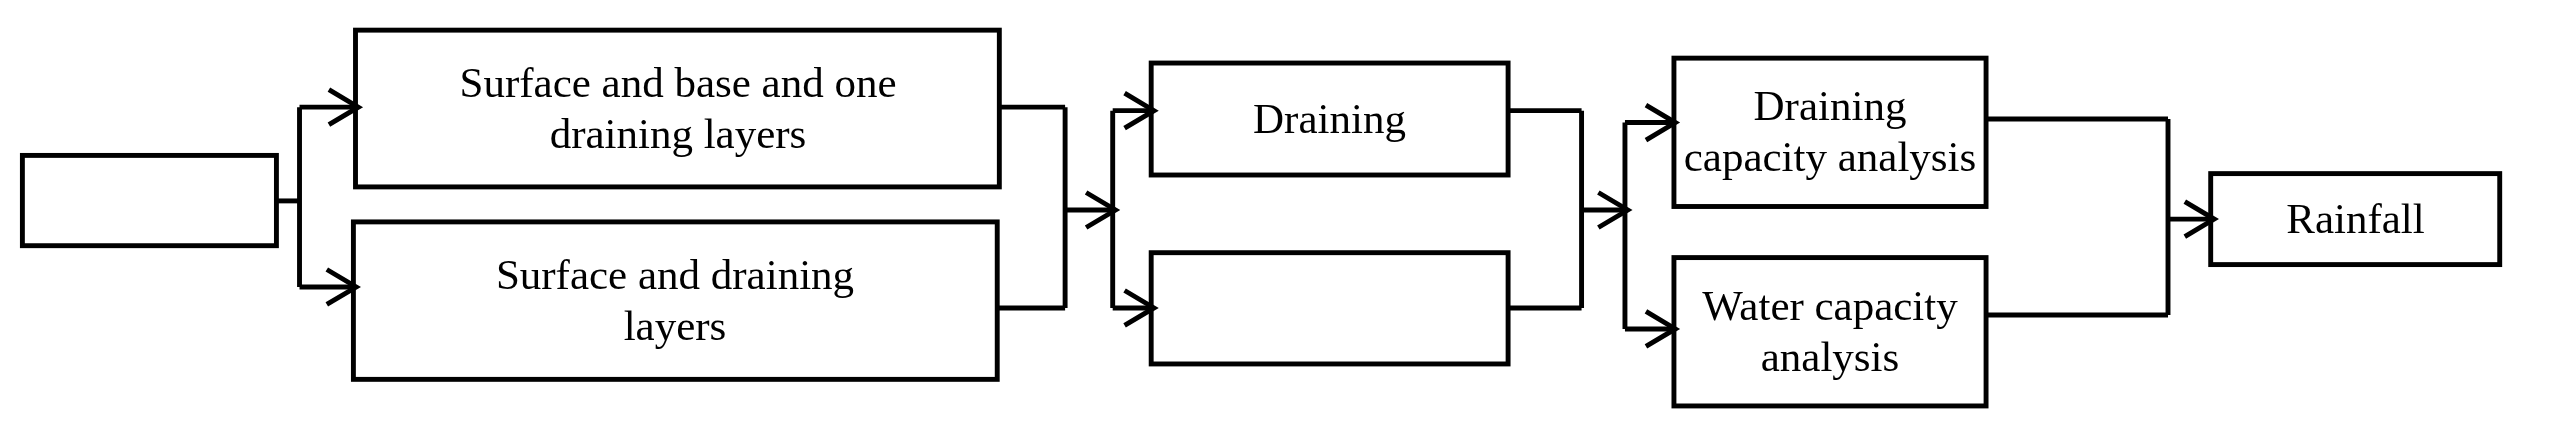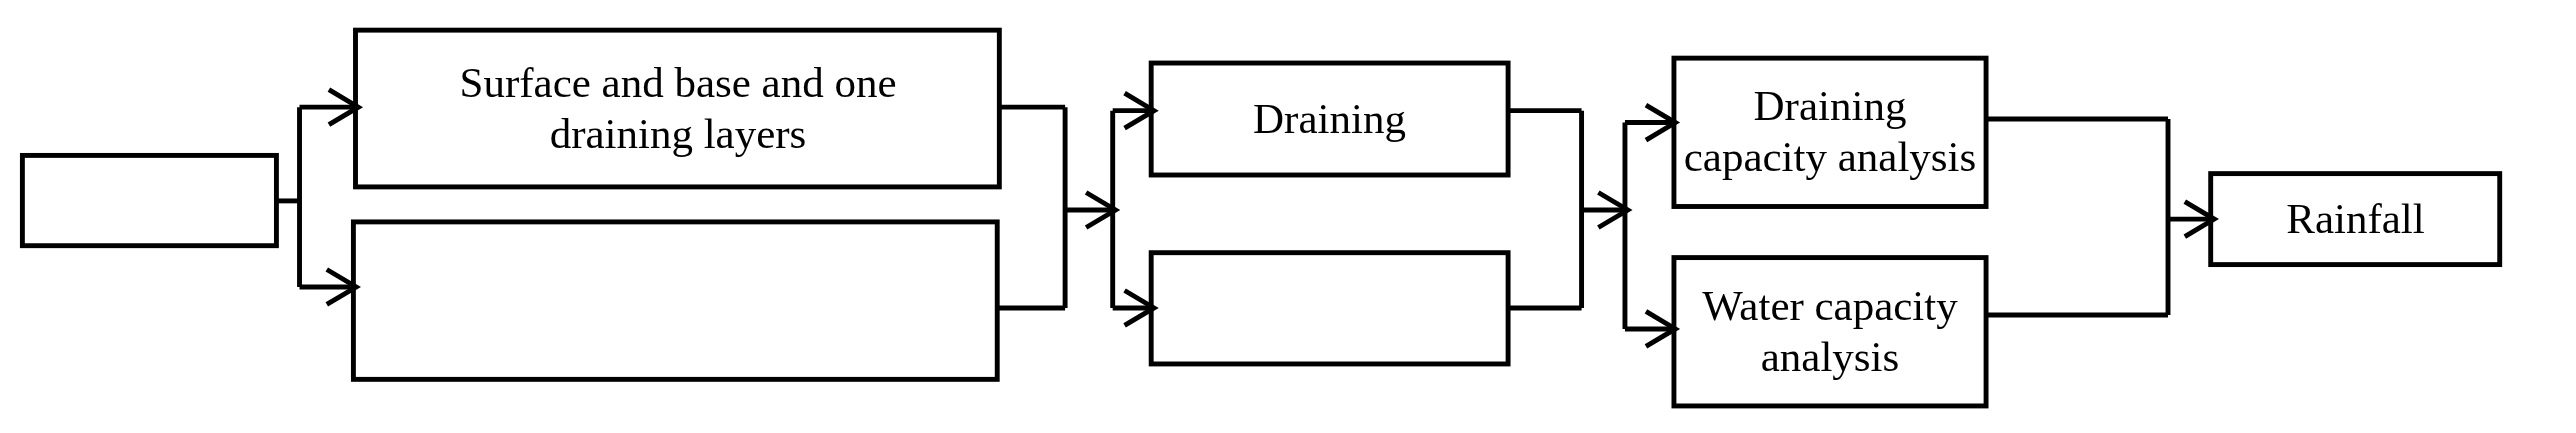--- a/index.html
+++ b/index.html
@@ -115,20 +115,22 @@
     <path class="conn-line" d="M 3098 170 L 3098 450"></path>
     <path class="conn-line" d="M 3098 313 L 3159 313"></path>
     <path class="arrow-head" d="M 3122 288 L 3164 313 L 3122 338"></path>
 
   </svg>
 
 
   <div class="node-label" style="left:356px; top:30px; width:644px; height:157px;">Surface and base and one
 draining layers</div>
 
+  <div class="node-label" style="left:353px; top:222px; width:644px; height:157px;">Surface and draining
+layers</div>
 
   <div class="node-label" style="left:1151px; top:63px; width:357px; height:112px;">Draining</div>
 
 
   <div class="node-label" style="left:1674px; top:58px; width:312px; height:148px;">Draining
 capacity analysis</div>
 
   <div class="node-label" style="left:1674px; top:258px; width:312px; height:148px;">Water capacity
 analysis</div>
 

